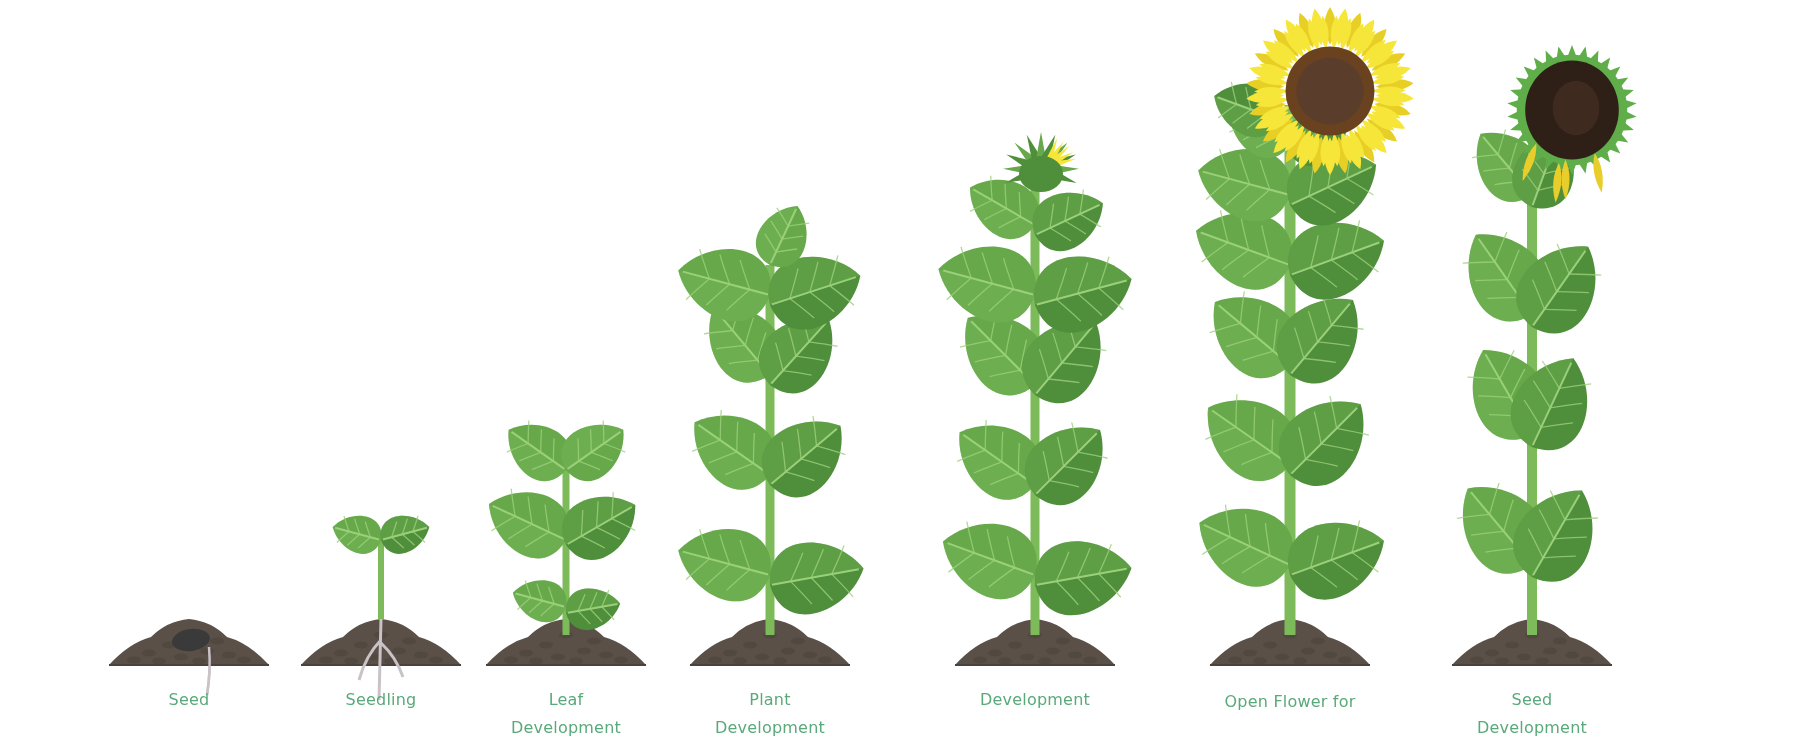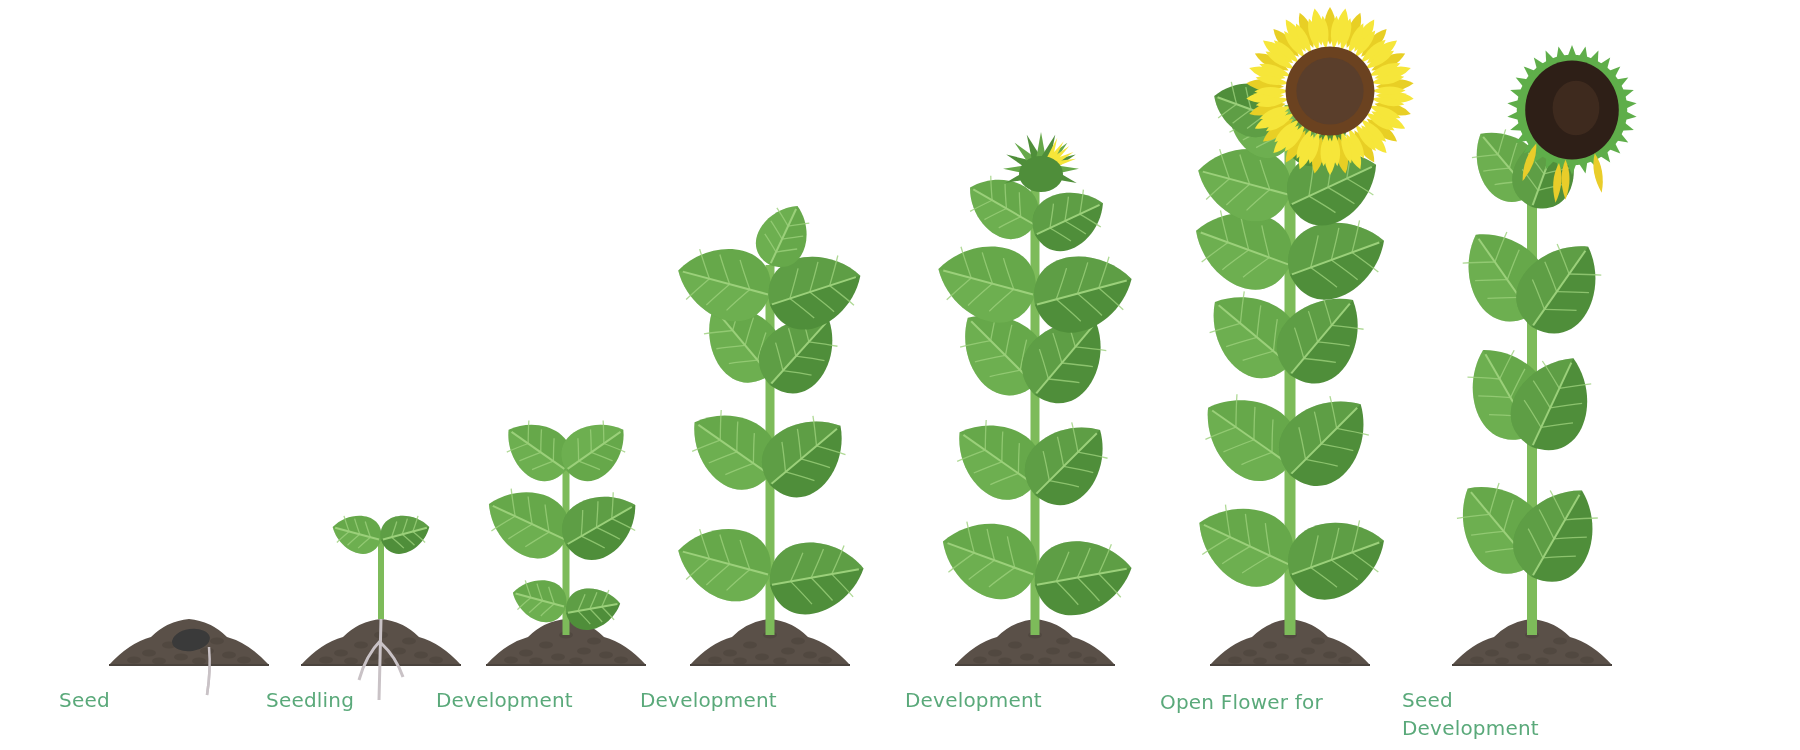--- a/index.html
+++ b/index.html
@@ -1,19 +1,19 @@
 <!DOCTYPE html>
 <html><head>
 <meta charset="utf-8">
 <style>
   html,body{margin:0;padding:0;background:#ffffff;}
   #stage{position:relative;width:1800px;height:750px;overflow:hidden;background:#ffffff;}
   #art{position:absolute;left:0;top:0;width:1800px;height:750px;}
-  .label{position:absolute;width:260px;margin-left:-130px;text-align:left;
-    font-family:"DejaVu Sans","Liberation Sans",sans-serif;font-size:20px;line-height:28px;
+  .label{position:absolute;width:260px;margin-left:-130px;text-align:center;
+    font-family:"DejaVu Sans","Liberation Sans",sans-serif;font-size:16px;line-height:28px;
     color:#5aa97a;font-weight:400;letter-spacing:0.2px;}
   .label span{display:block;}
 </style>
 </head>
 <body>
 
 <div id="stage">
   <svg id="art" viewBox="0 0 1800 750" xmlns="http://www.w3.org/2000/svg">
       <g>
         <path d="M209 647 Q 211 670 207 695" stroke="#c9c2c6" stroke-width="2.5" fill="none"></path>
@@ -786,27 +786,29 @@
           <path d="M0 0 Q 8 18 0 40 Q -8 18 0 0 Z" fill="#e9cd2a" transform="translate(1565.5,159.75) rotate(0)"></path>
           <path d="M0 0 Q 8 18 0 40 Q -8 18 0 0 Z" fill="#e9cd2a" transform="translate(1594.75,153.25) rotate(-10)"></path>
           <path d="M0 0 Q 8 18 0 40 Q -8 18 0 0 Z" fill="#e9cd2a" transform="translate(1559,163) rotate(5)"></path>
         </g>
       </g>
     </svg>
   <div id="labels">
       <div class="label" style="left: 189px; top: 686px;">
         <span>Seed</span>
       </div>
-      <div class="label" style="left: 396px; top: 686px;">
+      <div class="label" style="left: 381px; top: 686px;">
         <span>Seedling</span>
       </div>
       <div class="label" style="left: 566px; top: 686px;">
+        <span>Leaf</span>
         <span>Development</span>
       </div>
       <div class="label" style="left: 770px; top: 686px;">
+        <span>Plant</span>
         <span>Development</span>
       </div>
       <div class="label" style="left: 1035px; top: 686px;">
         <span>Development</span>
       </div>
       <div class="label" style="left: 1290px; top: 688px;">
         <span>Open Flower for</span>
       </div>
       <div class="label" style="left: 1532px; top: 686px;">
         <span>Seed</span>

